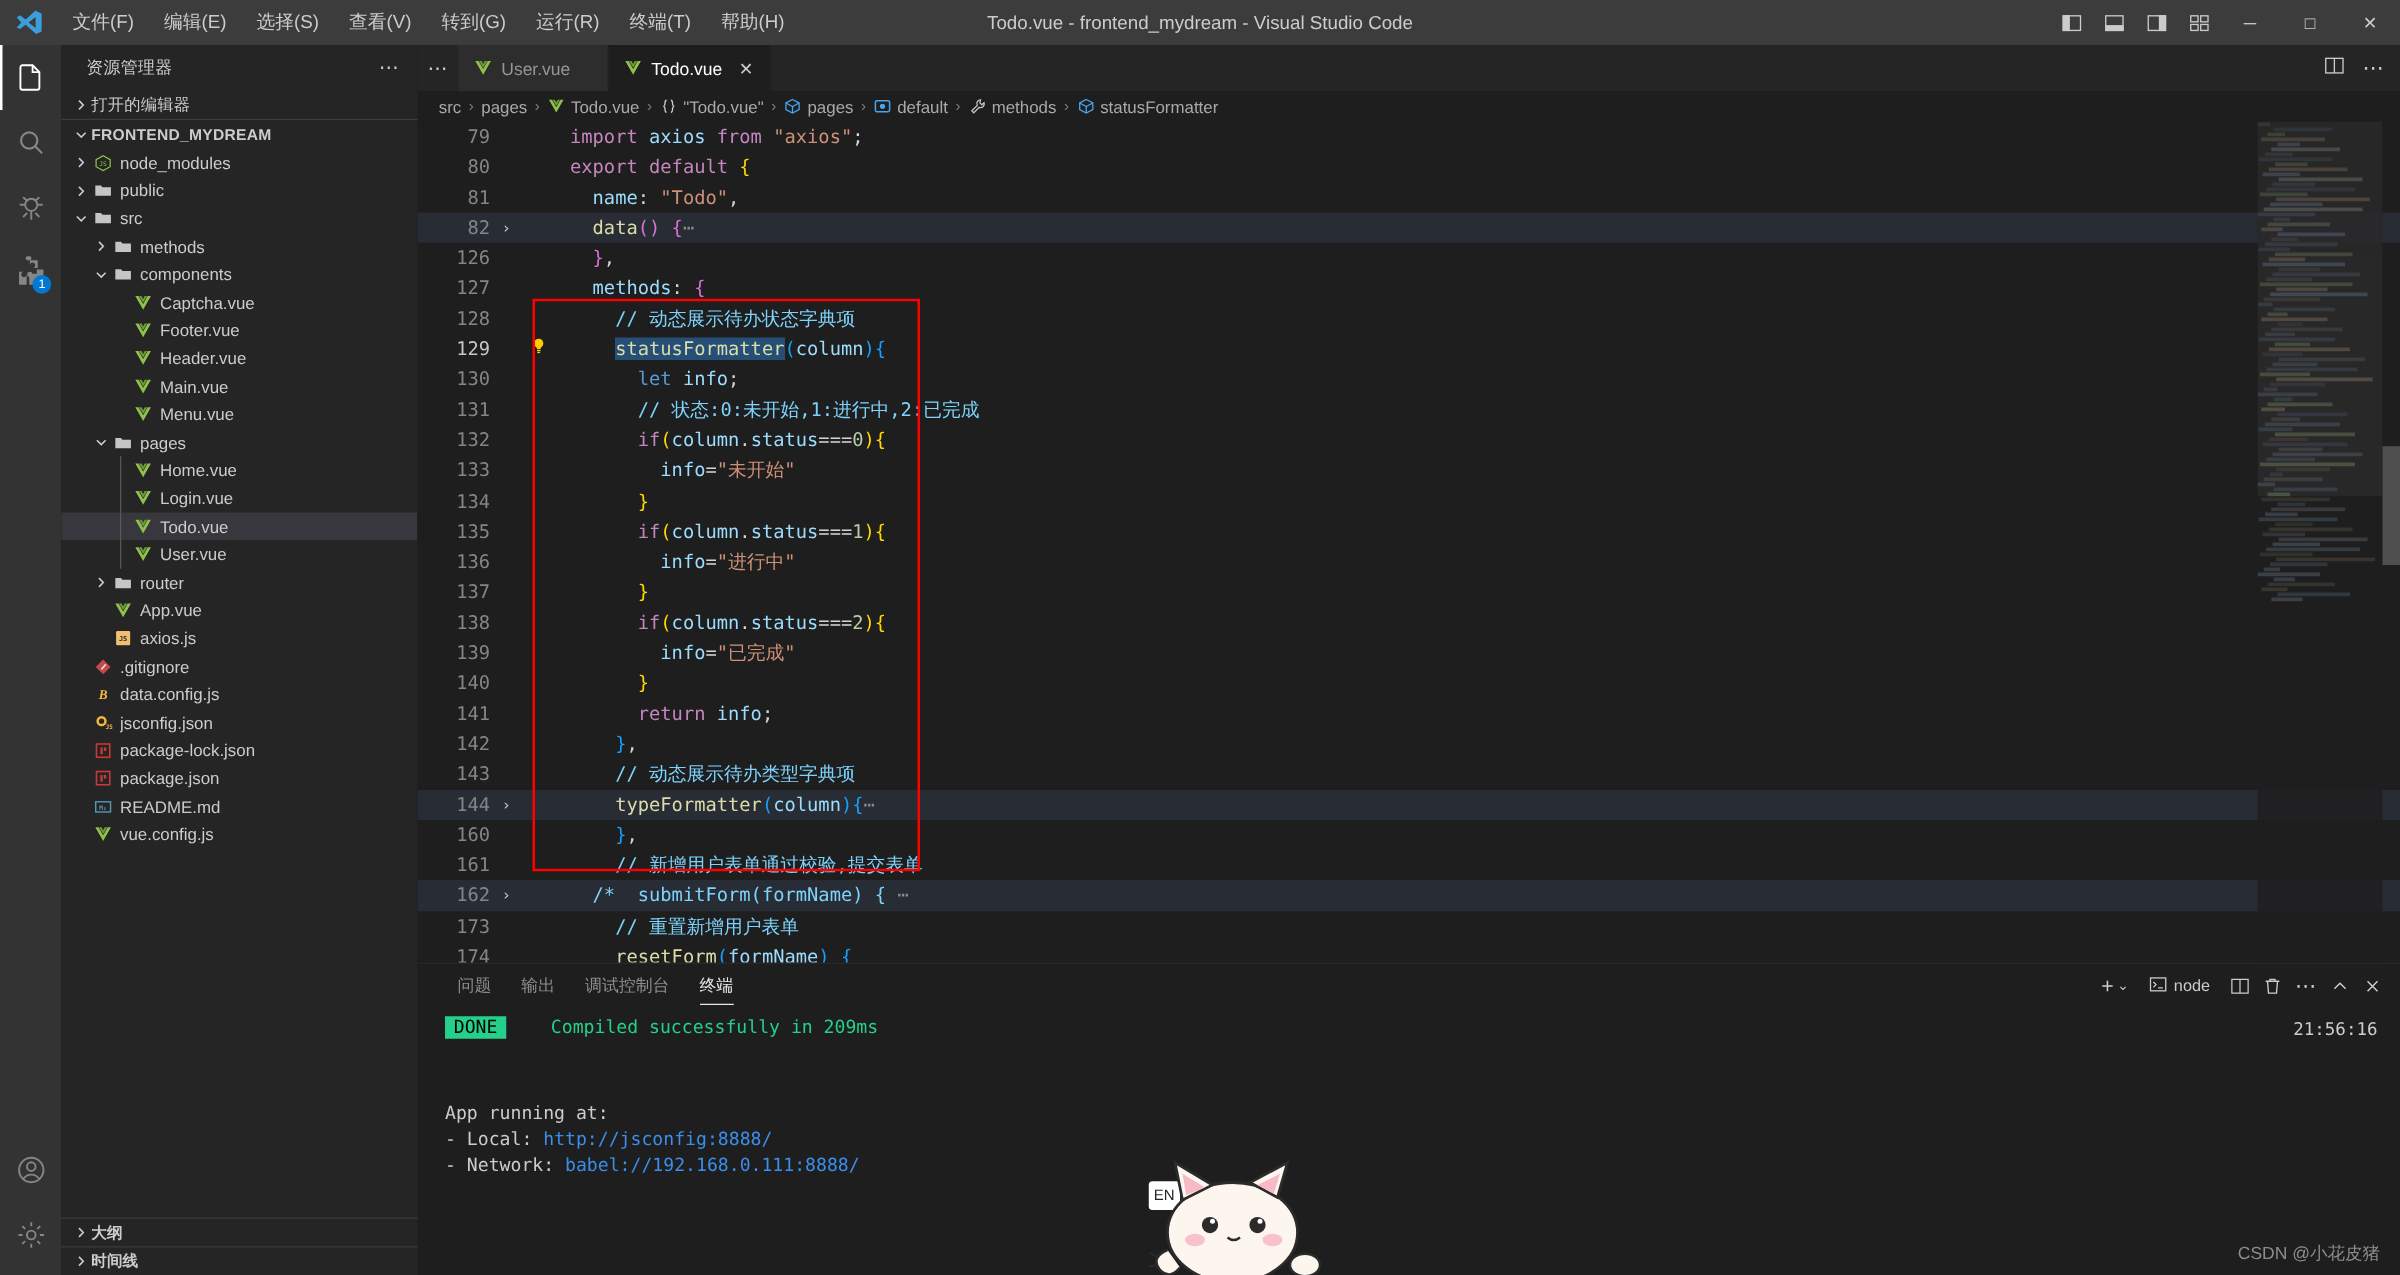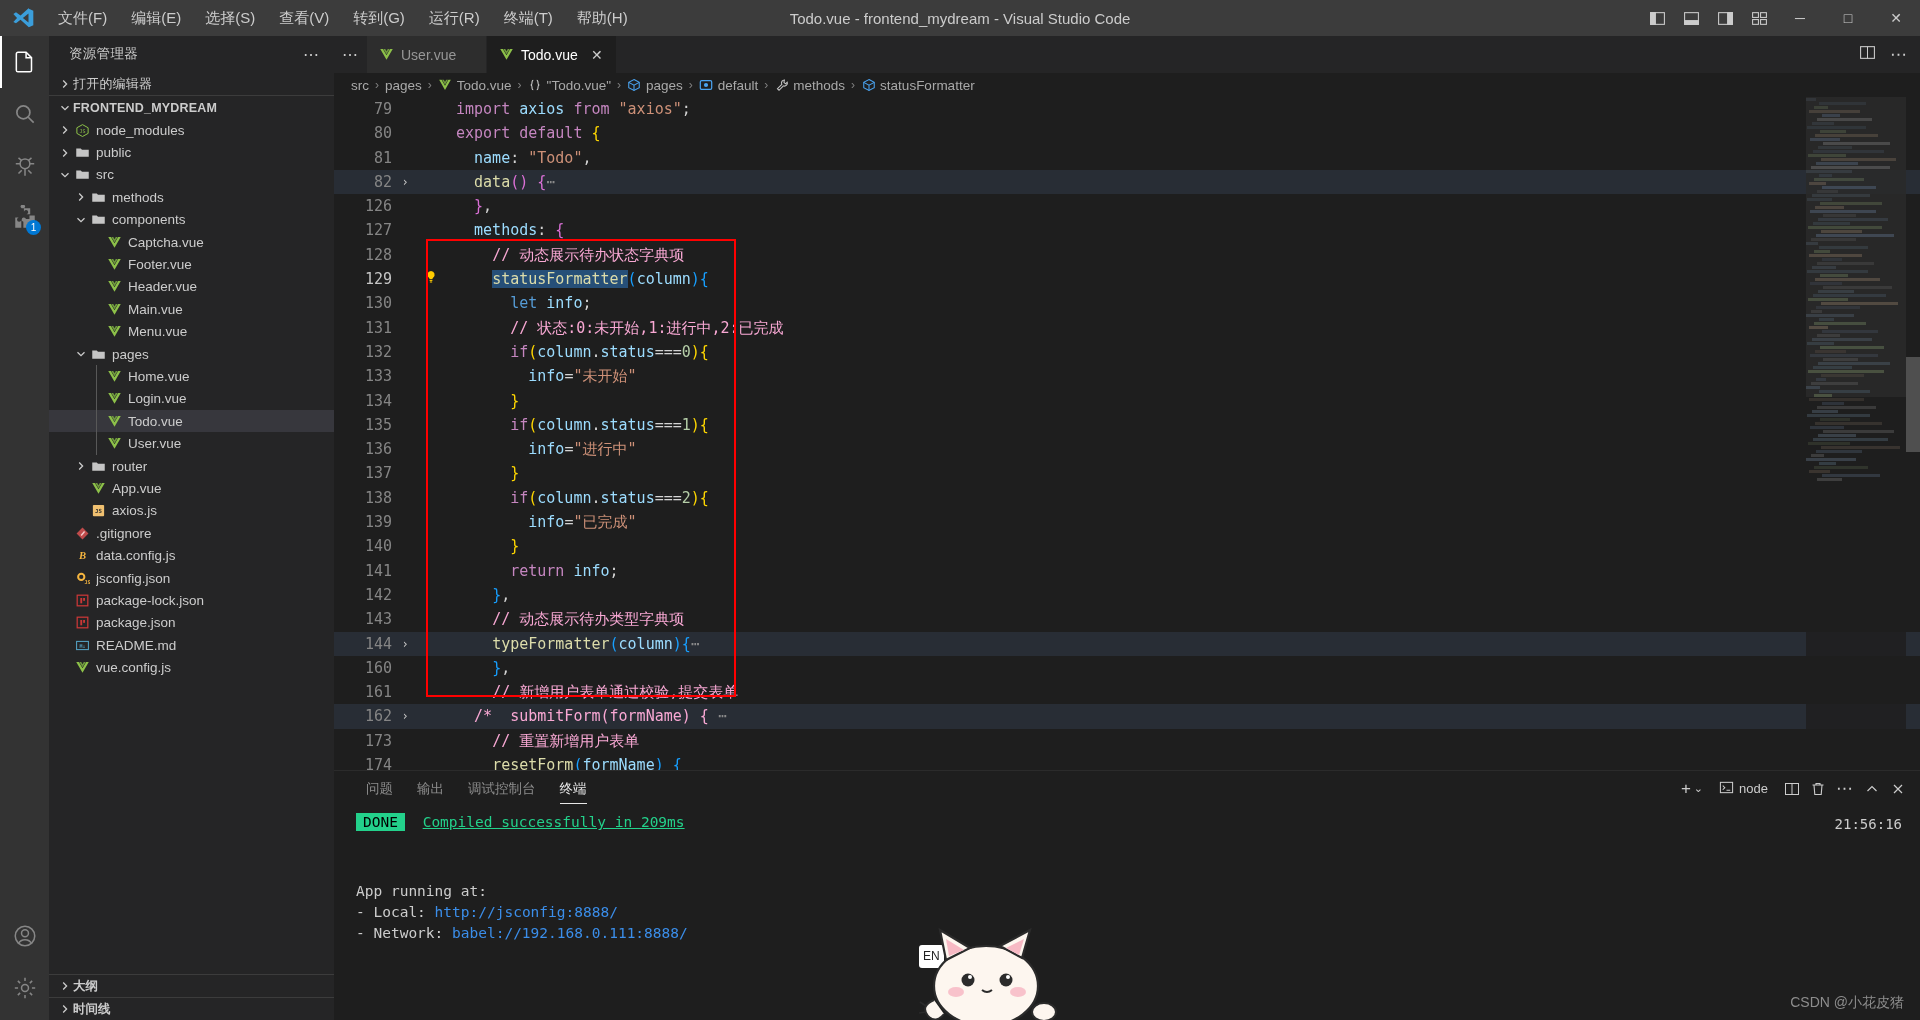--- a/index.html
+++ b/index.html
@@ -118,21 +118,21 @@
     font-family:"DejaVu Sans Mono","Liberation Mono",monospace; font-size:15px;
   }
   .lnum.cur { color:#c6c6c6; }
   .fold { width:26px; text-align:center; color:#c5c5c5; font-size:12px; flex-shrink:0; }
   .bulb { width:26px; text-align:center; flex-shrink:0; }
   .ctext { padding-left:12px; }
   .kw  { color:#c586c0; }
   .kw2 { color:#569cd6; }
   .fn  { color:#dcdcaa; }
   .str { color:#ce9178; }
-  .cmt { color:#f9a8d4; }
+  .cmt { color:#7dd3fc; }
   .num { color:#b5cea8; }
   .var { color:#9cdcfe; }
   .punc{ color:#d4d4d4; }
   .br1 { color:#ffd700; }
   .br2 { color:#da70d6; }
   .br3 { color:#179fff; }
   .sel { background:#264f78; }
   .dots3 { color:#8a8a8a; }
   #redbox {
     position:absolute; border:2px solid #ff0000; pointer-events:none;
@@ -867,21 +867,21 @@
             <svg viewBox="0 0 16 16" fill="none" stroke="#cccccc" stroke-width="1.2">
                 <path d="M4 4l8 8M12 4l-8 8"></path>
               </svg>
           </span>
         </div>
       </div>
 
       <div id="panel-body">
         <div style="margin-bottom:2px;">
           <span class="done-badge">DONE</span>
-          <span class="tgreen" style="margin-left:9px;text-decoration:underline;">Compiled successfully in 209ms</span>
+          <span class="tgreen" style="margin-left:27px;">Compiled successfully in 209ms</span>
         </div>
         <div style="height:46px;"></div>
         <div>  App running at:</div>
         <div>
           <span>  - Local:   </span><span class="tblue">http://jsconfig:8888/</span>
         </div>
         <div>
           <span>  - Network: </span><span class="tblue">babel://192.168.0.111:8888/</span>
         </div>
 

